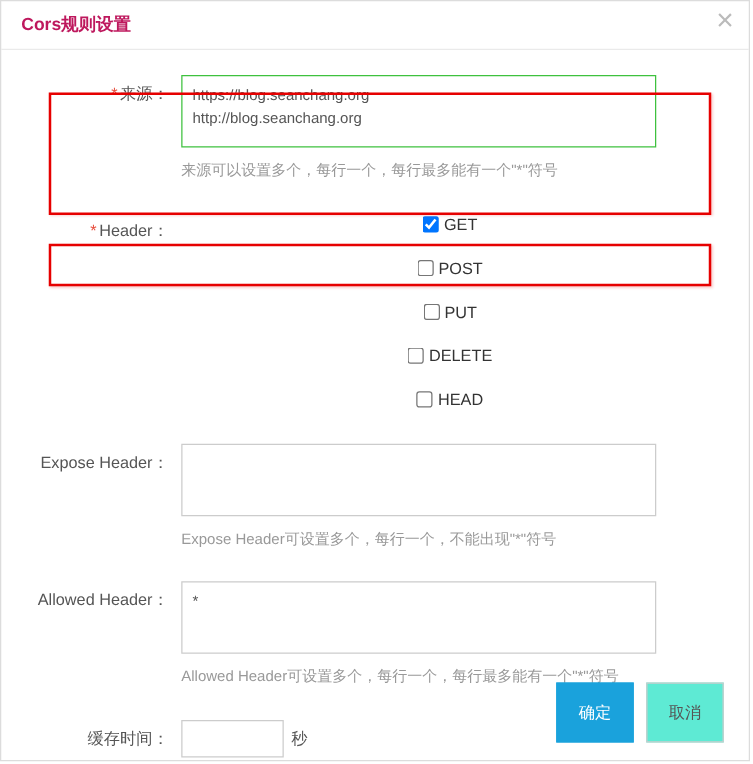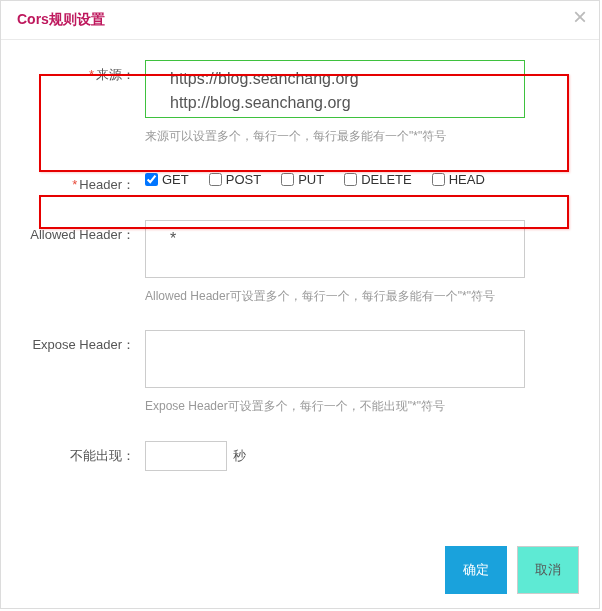--- a/index.html
+++ b/index.html
@@ -49,23 +49,23 @@
     padding-right: 10px;
     padding-top: 6px;
     color: #555;
     font-size: 13px;
   }
   .req { color: #e74c3c; margin-right: 2px; }
   .field { flex: 1; }
   textarea {
     width: 380px;
     border: 1px solid #ccc;
-    padding: 6px 24px;
+    padding: 6px 8px;
     font-family: inherit;
-    font-size: 16px;
+    font-size: 12px;
     color: #555;
     resize: none;
     line-height: 1.5;
   }
   .origin-ta { height: 58px; border: 1px solid #3ec13e; }
   .allowed-ta { height: 58px; }
   .expose-ta { height: 58px; }
   .hint {
     width: 380px;
     font-size: 12px;
@@ -73,20 +73,21 @@
     margin-top: 6px;
     margin-bottom: 16px;
     line-height: 1.6;
   }
   .methods {
     display: flex;
     gap: 20px;
     align-items: center;
     padding-top: 2px;
     padding-bottom: 2px;
+    flex-direction: column;
   }
   .chk {
     display: flex;
     align-items: center;
     gap: 4px;
     font-size: 13px;
     color: #333;
     cursor: pointer;
   }
   .chk input { margin: 0; cursor: pointer; }
@@ -179,37 +180,37 @@
         <label class="chk">
           <input type="checkbox" style="">
           <span>HEAD</span>
         </label>
       </div>
     </div>
 
     <div style="height:18px"></div>
 
     <div class="row">
+      <div class="label">Expose Header：</div>
+      <div class="field">
+        <textarea class="expose-ta" style=""></textarea>
+        <div class="hint">Expose Header可设置多个，每行一个，不能出现"*"符号</div>
+      </div>
+    </div>
+
+    <div class="row">
       <div class="label">Allowed Header：</div>
       <div class="field">
         <textarea class="allowed-ta" style="">*</textarea>
         <div class="hint">Allowed Header可设置多个，每行一个，每行最多能有一个"*"符号</div>
       </div>
     </div>
 
-    <div class="row">
-      <div class="label">Expose Header：</div>
-      <div class="field">
-        <textarea class="expose-ta" style=""></textarea>
-        <div class="hint">Expose Header可设置多个，每行一个，不能出现"*"符号</div>
-      </div>
-    </div>
-
     <div class="row" style="align-items:center;">
-      <div class="label" style="padding-top:0;">不能出现：</div>
+      <div class="label" style="padding-top:0;">缓存时间：</div>
       <div class="field" style="display:flex;align-items:center;">
         <input class="cache-input" value="" style="">
         <span class="cache-unit">秒</span>
       </div>
     </div>
 
   </div>
 
   <div class="highlight-box hl1"></div>
   <div class="highlight-box hl2"></div>

